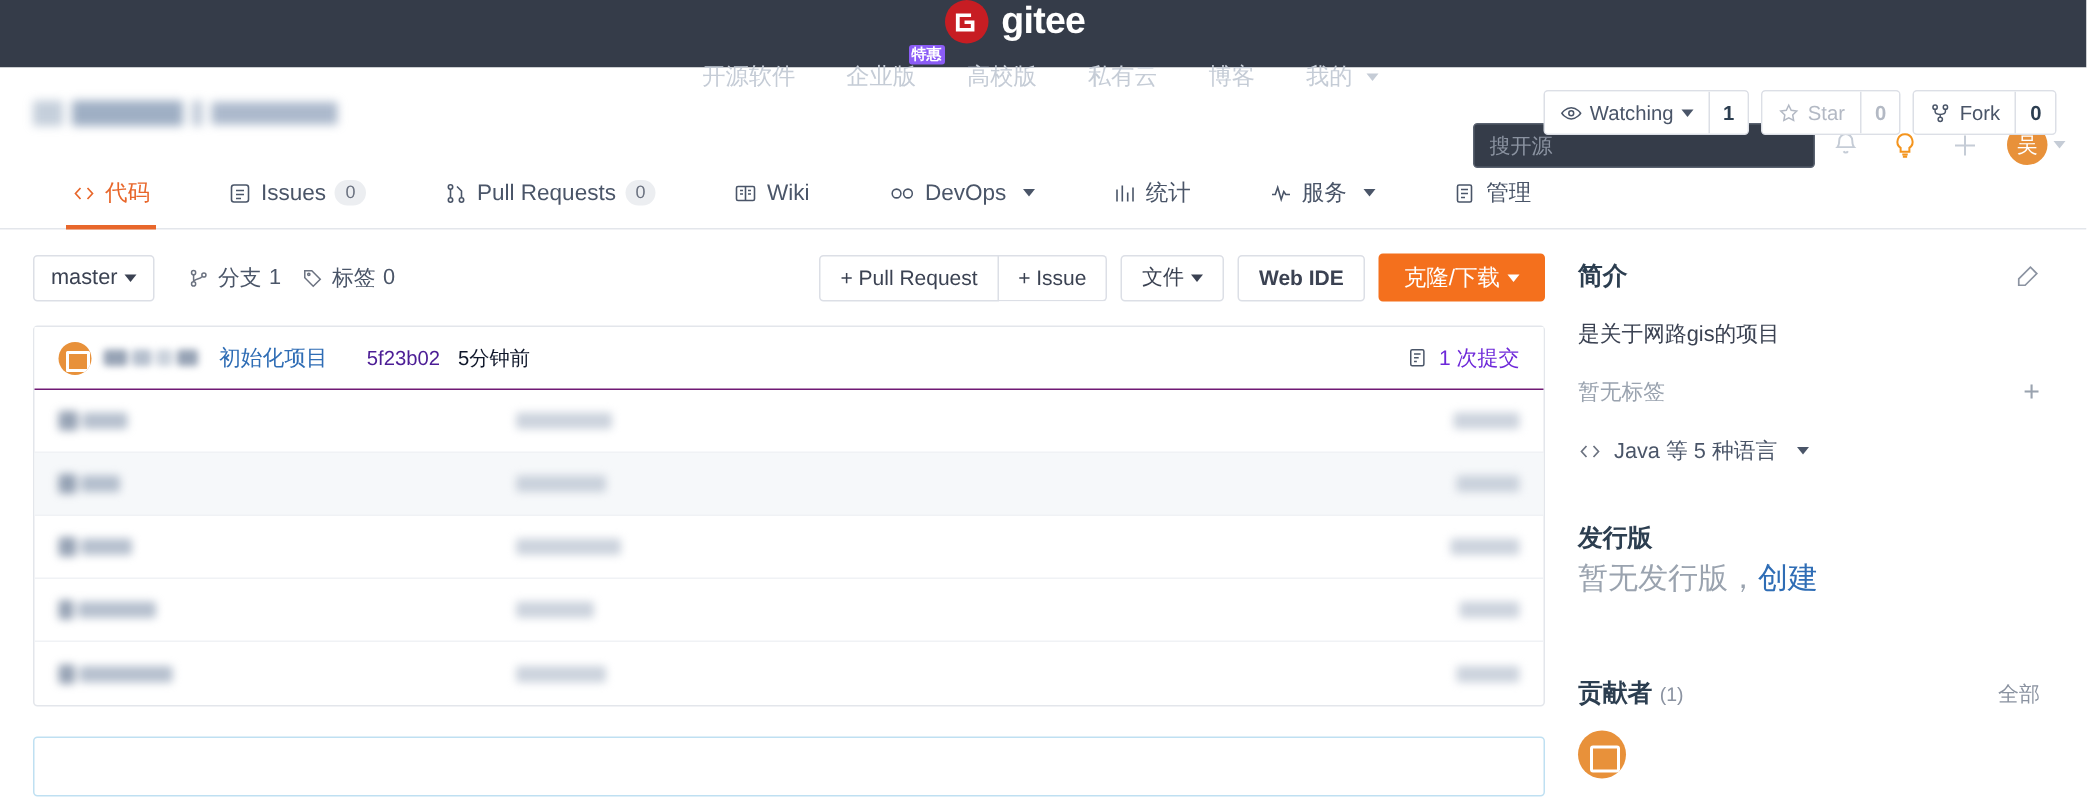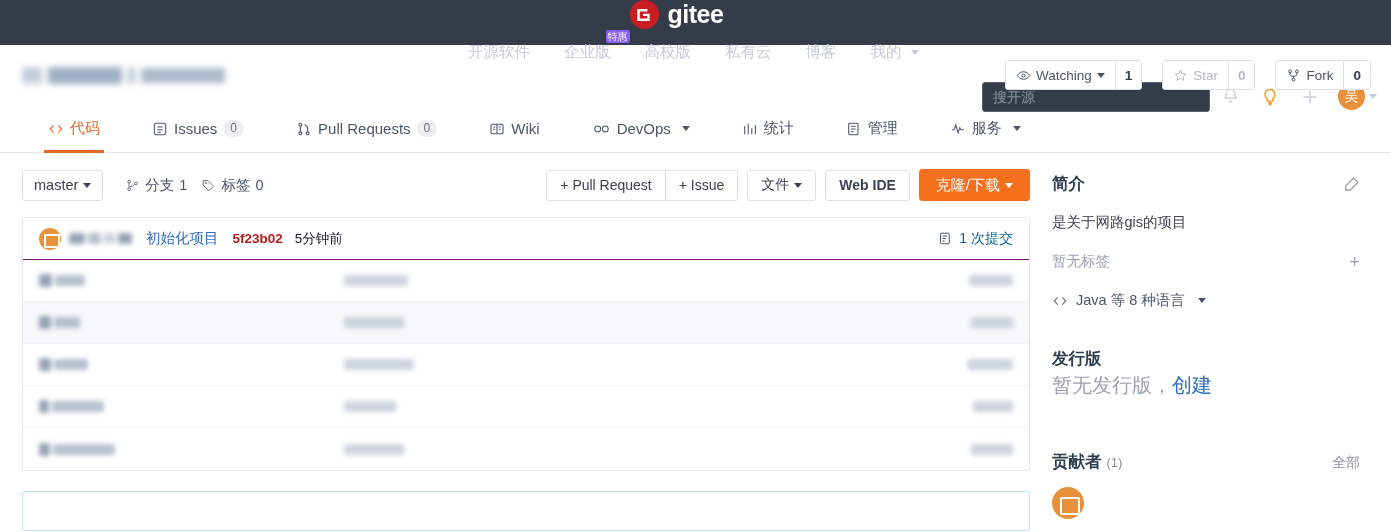--- a/index.html
+++ b/index.html
@@ -37,21 +37,21 @@
     position: relative;
     color: #c5ccd6; font-size: 15.5px;
     padding: 0 17px; line-height: 45px;
     cursor: pointer; white-space: nowrap;
   }
   .nav-badge {
     position: absolute; top: 1px; right: -2px;
     background: #8b5cf6; color: #fff;
     font-size: 10px; line-height: 13px;
     padding: 0 2px; border-radius: 2px;
-    font-weight: normal;
+    font-weight: bold;
   }
   .caret-sm {
     display: inline-block; width: 0; height: 0;
     border-left: 4px solid transparent; border-right: 4px solid transparent;
     border-top: 5px solid currentColor;
     margin-left: 5px; vertical-align: middle;
   }
   .topbar-right { margin-left: auto; display: flex; align-items: center; gap: 0; }
   .search-box {
     width: 228px; height: 30px;
@@ -85,21 +85,21 @@
     display: flex; align-items: center;
     padding: 0 20px 0 22px;
     border-bottom: 0;
   }
   .repo-title-blur {
     display: flex; align-items: center; gap: 6px;
     filter: blur(3.2px);
     user-select: none;
   }
   .blur-chunk { background: #7f94b0; border-radius: 1px; opacity: .75; }
-  .repo-actions { margin-left: auto; display: flex; align-items: center; gap: 20px; }
+  .repo-actions { margin-left: auto; display: flex; align-items: center; gap: 8px; }
   .btn-group {
     display: flex; align-items: stretch;
     border: 1px solid #dcdfe6; border-radius: 3px;
     height: 30px; overflow: hidden; background: #fff;
   }
   .btn-group > .bg-main,
   .btn-group > .bg-count {
     display: flex; align-items: center;
     font-size: 13.5px; color: #4a5568;
     padding: 0 10px; cursor: pointer; background: #fff;
@@ -181,25 +181,25 @@
     width: 22px; height: 22px; border-radius: 50%;
     background: #e8913a; margin-right: 8px; flex: none;
     position: relative; overflow: hidden;
   }
   .avatar-sm::after {
     content: ""; position: absolute; left: 5px; top: 6px;
     width: 12px; height: 10px; border: 2px solid #fff; border-radius: 1px;
   }
   .blur-name { filter: blur(2.6px); display: flex; gap: 3px; align-items: center; }
   .commit-msg { color: #2f6db5; font-size: 14.5px; margin-left: 14px; cursor: pointer; }
-  .commit-sha { color: #b91c1c; font-size: 13.5px; margin-left: 14px; font-weight: bold; }
+  .commit-sha { color: #4c1d95; font-size: 13.5px; margin-left: 26px; }
   .commit-time { color: #0f172a; font-size: 13.5px; margin-left: 12px; }
   .commit-count {
     margin-left: auto; display: flex; align-items: center; gap: 6px;
-    color: #0369a1; font-size: 14px; cursor: pointer;
+    color: #6d28d9; font-size: 14px; cursor: pointer;
   }
 
   .file-row {
     display: flex; align-items: center;
     height: 42px; padding: 0 16px;
     border-bottom: 1px solid #f0f2f5;
   }
   .file-row:last-child { border-bottom: 0; }
   .file-row.hover { background: #f6f8fa; }
   .fr-name { width: 305px; }
@@ -405,32 +405,32 @@
 
   <div class="tab">
     <svg width="16" height="16" viewBox="0 0 24 24" fill="none" stroke="#4a5568" stroke-width="1.6">
       <path d="M4 20V8M9.3 20V4M14.7 20v-9M20 20V6"></path>
     </svg>
     <span>统计</span>
   </div>
 
   <div class="tab">
     <svg width="16" height="16" viewBox="0 0 24 24" fill="none" stroke="#4a5568" stroke-width="1.6">
+      <path d="M3 13h3.3l2.4-7 3.5 12 2.6-8 1.9 3h4.3"></path>
+    </svg>
+    <span>服务</span>
+    <i class="caret-sm"></i>
+  </div>
+
+  <div class="tab">
+    <svg width="16" height="16" viewBox="0 0 24 24" fill="none" stroke="#4a5568" stroke-width="1.6">
       <rect x="4" y="3.5" width="14" height="17" rx="1.6"></rect>
         <path d="M7.5 8h7M7.5 12h7M7.5 16h4"></path>
     </svg>
     <span>管理</span>
-  </div>
-
-  <div class="tab">
-    <svg width="16" height="16" viewBox="0 0 24 24" fill="none" stroke="#4a5568" stroke-width="1.6">
-      <path d="M3 13h3.3l2.4-7 3.5 12 2.6-8 1.9 3h4.3"></path>
-    </svg>
-    <span>服务</span>
-    <i class="caret-sm"></i>
   </div>
 </div>
 
 <div class="page">
 
   <div class="col-main">
 
     <div class="toolbar">
       <button class="btn branch">
         <span>master</span>
@@ -580,21 +580,21 @@
 
     <div class="side-row">
       <span>暂无标签</span>
       <span class="plus">+</span>
     </div>
 
     <div class="side-lang">
       <svg width="16" height="16" viewBox="0 0 24 24" fill="none" stroke="#6b7280" stroke-width="1.7">
         <path d="M8.5 6.5L3.5 12l5 5.5M15.5 6.5l5 5.5-5 5.5"></path>
       </svg>
-      <span>Java 等 8 种语言</span>
+      <span>Java 等 5 种语言</span>
       <i class="caret-sm"></i>
     </div>
 
     <div class="side-sect">
       <div class="side-h">
         <span>发行版</span>
       </div>
       <div class="side-muted">
         <span>暂无发行版，</span><a>创建</a>
       </div>

